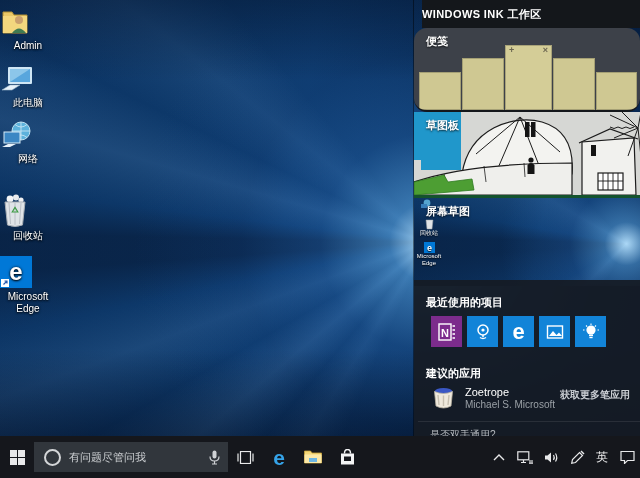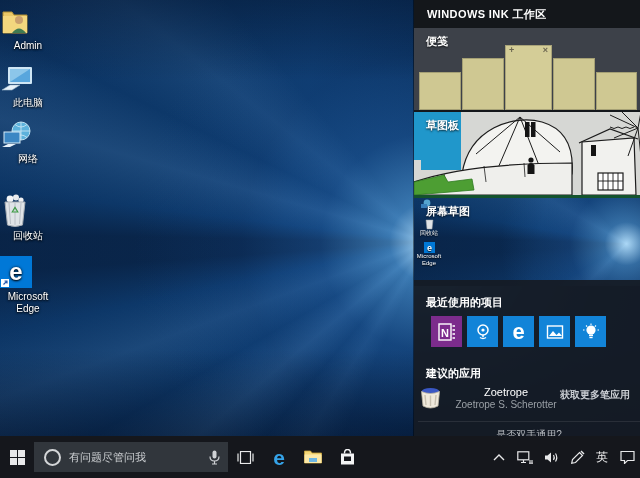--- a/index.html
+++ b/index.html
@@ -22,43 +22,43 @@
       linear-gradient(100deg, #0c3463 0%, #0e3b6e 45%, #082b55 78%, #062149 100%);}
 
   
   .dicon{position:absolute;width:56px;text-align:center;color:#fff;font-size:10px;line-height:1.15;
     text-shadow:0 1px 2px rgba(0,0,0,.95),0 0 3px rgba(0,0,0,.7);cursor:default;}
   .dicon .glyph{display:block;margin:0 auto 3px auto;}
 
   
   .ink-panel{position:absolute;top:0;right:0;width:227px;height:448px;border-left:1px solid rgba(0,0,0,.45);box-sizing:border-box;}
   .panel-header{height:28px;background:#14171b;color:#fff;font-size:11px;font-weight:bold;
-    line-height:28px;padding-left:13px;letter-spacing:.4px;}
+    line-height:28px;letter-spacing:.4px;margin-left:8px;}
   .sec-label{position:absolute;left:12px;top:6px;color:#fff;font-size:11px;font-weight:bold;
     text-shadow:0 1px 2px rgba(0,0,0,.8);z-index:3;}
 
-  .sec-notes{position:relative;height:82px;background:#3d4149;border-bottom:2px solid #14171b;overflow:hidden;}
+  .sec-notes{position:relative;height:82px;background:#3d4149;border-bottom:2px solid #14171b;overflow:hidden;border-radius:13px;}
   .note{position:absolute;background:#cfc892;box-shadow:0 0 0 1px rgba(40,40,30,.25) inset;}
   .note-header{display:flex;justify-content:space-between;padding:0 4px;color:#6b6550;font-size:9px;line-height:10px;font-weight:bold;}
 
   .sec-sketch{position:relative;height:83px;border-bottom:3px solid #14532d;overflow:hidden;background:#d6d7d4;}
   .sec-screensketch{position:relative;height:88px;overflow:hidden;
     background:
       radial-gradient(circle at 94% 52%, rgba(180,225,255,.95) 0%, rgba(95,175,240,.5) 10%, rgba(45,115,195,.28) 26%, rgba(0,0,0,0) 58%),
       conic-gradient(from 0deg at 94% 52%, rgba(0,0,0,0) 0deg 208deg, rgba(150,205,255,.12) 225deg, rgba(0,0,0,0) 240deg, rgba(6,22,48,.5) 266deg, rgba(6,22,48,.5) 272deg, rgba(0,0,0,0) 280deg, rgba(150,205,255,.12) 300deg, rgba(0,0,0,0) 318deg 360deg),
       linear-gradient(100deg,#0c3463 0%,#0e3b6e 55%,#07264e 100%);}
   .mini-icon{position:absolute;color:#fff;font-size:6px;text-align:center;width:30px;text-shadow:0 1px 1px rgba(0,0,0,.9);line-height:1.1;}
 
-  .panel-lower{position:absolute;top:280px;left:0;right:0;bottom:0;background:rgba(22,27,35,.93);color:#fff;text-align:center;}
+  .panel-lower{position:absolute;top:280px;left:0;right:0;bottom:0;background:rgba(22,27,35,.93);color:#fff;}
   .lower-label{position:absolute;left:12px;font-size:11px;font-weight:bold;color:#fff;}
   .tiles{position:absolute;left:17px;top:36px;display:flex;gap:5px;}
   .tile{width:31px;height:31px;display:flex;align-items:center;justify-content:center;cursor:pointer;}
   .tile .e-glyph{color:#fff;font-size:22px;font-weight:bold;line-height:1;}
 
-  .sugg-row{position:absolute;left:4px;top:106px;right:10px;display:flex;align-items:flex-start;}
+  .sugg-row{position:absolute;left:17px;top:106px;right:10px;display:flex;align-items:flex-start;}
   .sugg-text{margin-left:9px;flex:1;}
   .sugg-name{font-size:11px;color:#fff;line-height:1.2;}
   .sugg-pub{font-size:10px;color:#9aa0a6;line-height:1.25;}
   .sugg-link{font-size:10px;color:#c9cdd2;margin-top:2px;white-space:nowrap;cursor:pointer;font-weight:bold;}
 
   .footer-tip{position:absolute;left:4px;right:0;top:141px;border-top:1px solid rgba(255,255,255,.09);
     padding:6px 12px 0 12px;font-size:10px;color:#b9bdc2;line-height:1.4;}
 
   
   .taskbar{position:absolute;left:0;bottom:0;width:640px;height:42px;background:#15171c;display:flex;align-items:center;z-index:5;}
@@ -251,21 +251,21 @@
       <div class="lower-label" style="top:86px;">建议的应用</div>
 
       <div class="sugg-row">
         <svg width="25" height="25" viewBox="0 0 25 25">
           <ellipse cx="12.5" cy="5.5" rx="9" ry="3.5" fill="#3a57c4"></ellipse>
           <path d="M3.5 5.5 L5 20 q7.5 4 15 0 L21.5 5.5 q-9 4 -18 0 z" fill="#efe9dc" stroke="#b9b2a2" stroke-width="0.8"></path>
           <path d="M7 9 l1 10 M12.5 9.5 v10.5 M18 9 l-1 10" stroke="#c7c0b0" stroke-width="1.4"></path>
         </svg>
         <div class="sugg-text">
           <div class="sugg-name">Zoetrope</div>
-          <div class="sugg-pub">Zoetrope S. Scherotter</div>
+          <div class="sugg-pub">Michael S. Microsoft</div>
         </div>
         <div class="sugg-link">获取更多笔应用</div>
       </div>
 
       <div class="footer-tip">
         <div>是否双手通用?</div>
         <div>在"设置"中切换用于书写的手</div>
       </div>
     </div>
   </div>

